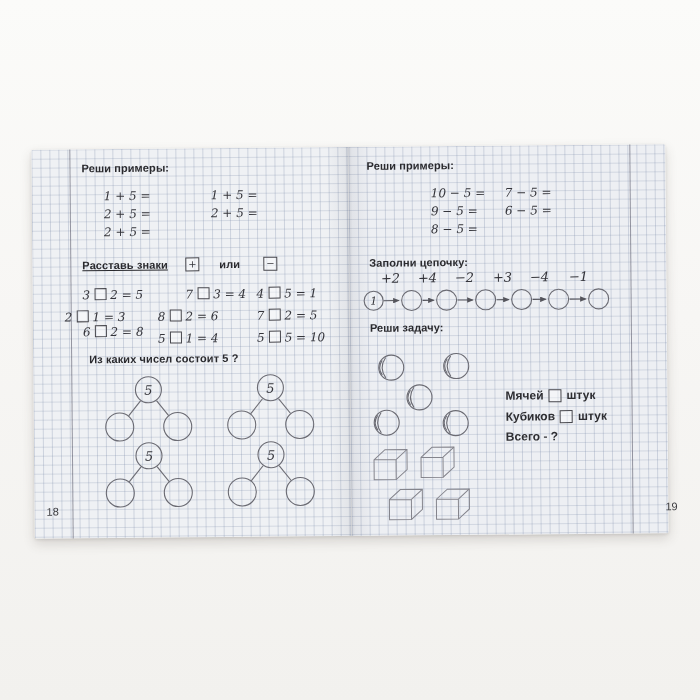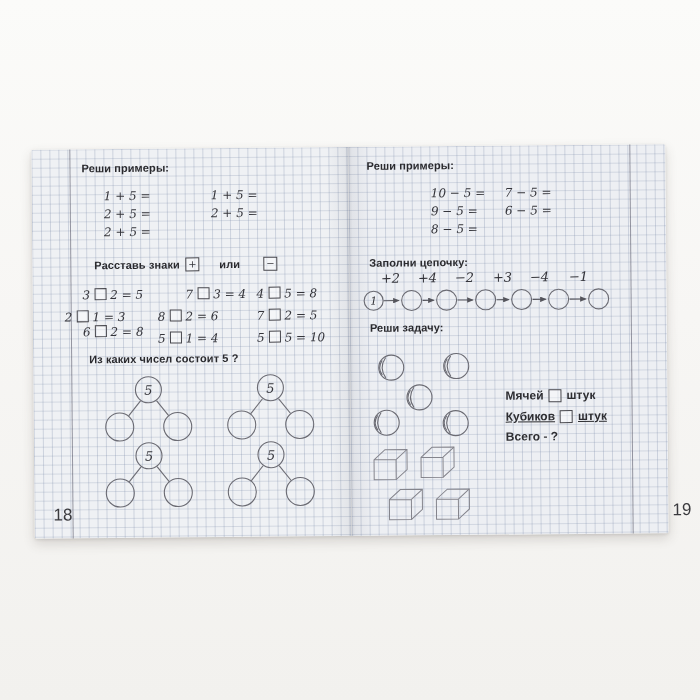--- a/index.html
+++ b/index.html
@@ -31,21 +31,21 @@
   .page.right{border-radius:0 2px 2px 0;background-color:#edeff3;}
   .margin-line{position:absolute;top:0;bottom:0;width:1px;background:rgba(75,75,92,.55);}
   .abs{position:absolute;}
   .h{font-size:11px;font-weight:bold;letter-spacing:.1px;color:#2a2a2e;white-space:nowrap;}
   .eq{font-family:"DejaVu Serif",serif;font-style:italic;font-size:12px;line-height:18px;color:#34343a;white-space:nowrap;}
   .eqcol div{height:18px;}
   .indent{font-style:italic;}
   .box{display:inline-block;width:10px;height:10px;border:1.2px solid #46464c;background:rgba(255,255,255,.4);vertical-align:-1px;}
   .opbox{display:inline-flex;align-items:center;justify-content:center;width:12px;height:12px;border:1.2px solid #46464c;background:rgba(255,255,255,.4);font-family:"DejaVu Sans",sans-serif;font-size:10px;line-height:1;color:#34343a;}
   .sgeq .box{margin:0 4px;}
-  .pagenum{font-size:17px;color:#3a3a3e;margin-left:7px;}
+  .pagenum{font-size:11px;color:#3a3a3e;}
   .taskline{font-size:12px;font-weight:bold;color:#2e2e32;white-space:nowrap;display:flex;align-items:center;height:14px;}
   .taskline .box{width:11px;height:11px;margin:0 5px;}
   svg{display:block;}
   svg .stroke{stroke:#6b6b73;stroke-width:1.1;fill:none;}
   svg .stroke-light{stroke:#84848c;stroke-width:1;fill:none;}
   svg text{font-family:"DejaVu Serif",serif;font-style:italic;fill:#34343a;}
 </style>
 </head>
 <body>
 
@@ -60,33 +60,33 @@
       <div>1 + 5 =</div>
       <div>2 + 5 =</div>
       <div>2 + 5 =</div>
     </div>
     <div class="abs eq eqcol" style="left:179px;top:38px;">
       <div>1 + 5 =</div>
       <div>2 + 5 =</div>
     </div>
 
     <div class="abs" style="left:50px;top:108px;width:250px;height:16px;">
-      <span class="abs h" style="left:12px;top:2px;">Расставь знаки</span>
+      <span class="abs h" style="left:0;top:2px;text-decoration:underline;">Расставь знаки</span>
       <span class="abs opbox" style="left:103px;top:1px;">
           <span>+</span>
         </span>
       <span class="abs h" style="left:137px;top:2px;">или</span>
       <span class="abs opbox" style="left:181px;top:1px;">
           <span>−</span>
         </span>
     </div>
 
     <div class="abs eq sgeq" style="left:50px;top:137px;"><span>3</span><span class="box"></span><span>2 = 5</span></div>
     <div class="abs eq sgeq" style="left:125px;top:137px;margin-left:28px;"><span>7</span><span class="box"></span><span>3 = 4</span></div>
-    <div class="abs eq sgeq" style="left:224px;top:137px;"><span>4</span><span class="box"></span><span>5 = 8</span></div>
+    <div class="abs eq sgeq" style="left:224px;top:137px;"><span>4</span><span class="box"></span><span>5 = 1</span></div>
     <div class="abs eq sgeq" style="left:32px;top:159px;"><span>2</span><span class="box"></span><span>1 = 3</span></div>
     <div class="abs eq sgeq" style="left:125px;top:159px;"><span>8</span><span class="box"></span><span>2 = 6</span></div>
     <div class="abs eq sgeq" style="left:224px;top:159px;"><span>7</span><span class="box"></span><span>2 = 5</span></div>
     <div class="abs eq sgeq" style="left:50px;top:174px;"><span>6</span><span class="box"></span><span>2 = 8</span></div>
     <div class="abs eq sgeq" style="left:125px;top:181px;"><span>5</span><span class="box"></span><span>1 = 4</span></div>
     <div class="abs eq sgeq" style="left:224px;top:181px;"><span>5</span><span class="box"></span><span>5 = 10</span></div>
 
     <div class="abs h" style="left:56px;top:204px;">Из каких чисел состоит 5 ?</div>
 
     <svg class="abs" style="left:50px;top:225px;" width="130" height="72" viewBox="0 0 130 72">
@@ -213,21 +213,21 @@
     <svg class="abs" style="left:83px;top:340px;" width="38" height="36" viewBox="0 0 38 36">
       <path class="stroke-light" d="M2,13 L13,3 L35,3 L35,23 L24,33 L2,33 Z"></path>
         <path class="stroke-light" d="M2,13 L24,13 L24,33 M24,13 L35,3"></path>
     </svg>
 
     <div class="abs taskline" style="left:155px;top:243px;">
       <span>Мячей</span>
       <span class="box"></span>
       <span>штук</span>
     </div>
-    <div class="abs taskline" style="left:155px;top:264px;text-decoration:underline;">
+    <div class="abs taskline" style="left:155px;top:264px;">
       <span>Кубиков</span>
       <span class="box"></span>
       <span>штук</span>
     </div>
     <div class="abs taskline" style="left:155px;top:284px;">Всего - ?</div>
 
     <div class="abs pagenum" style="left:290px;top:356px;padding-left:24px;">19</div>
   </div>
 </div>
 

